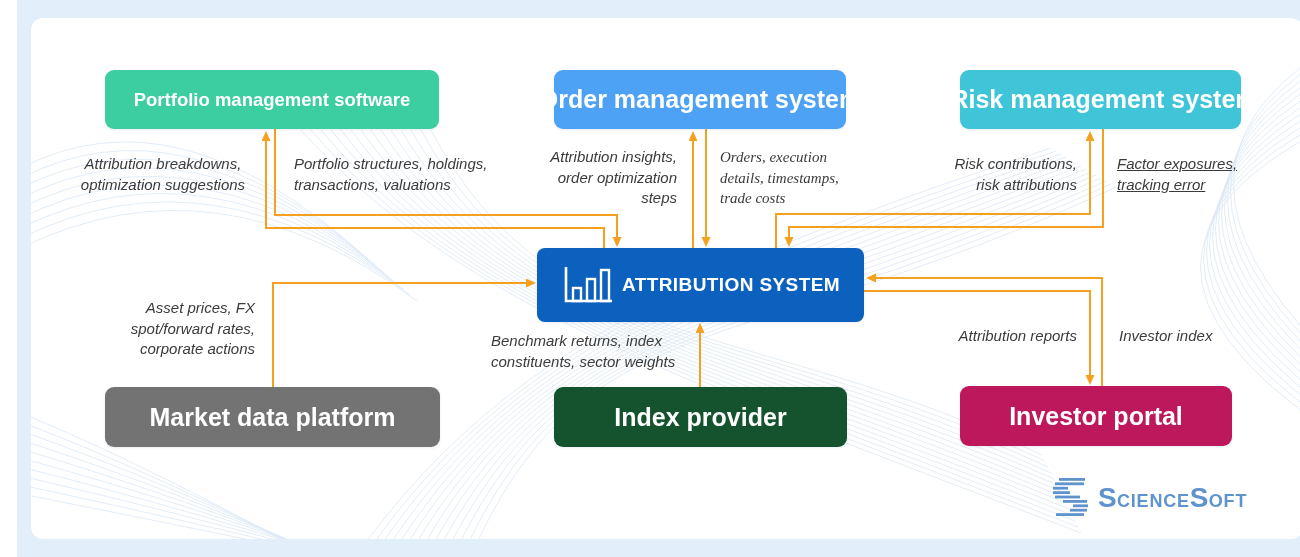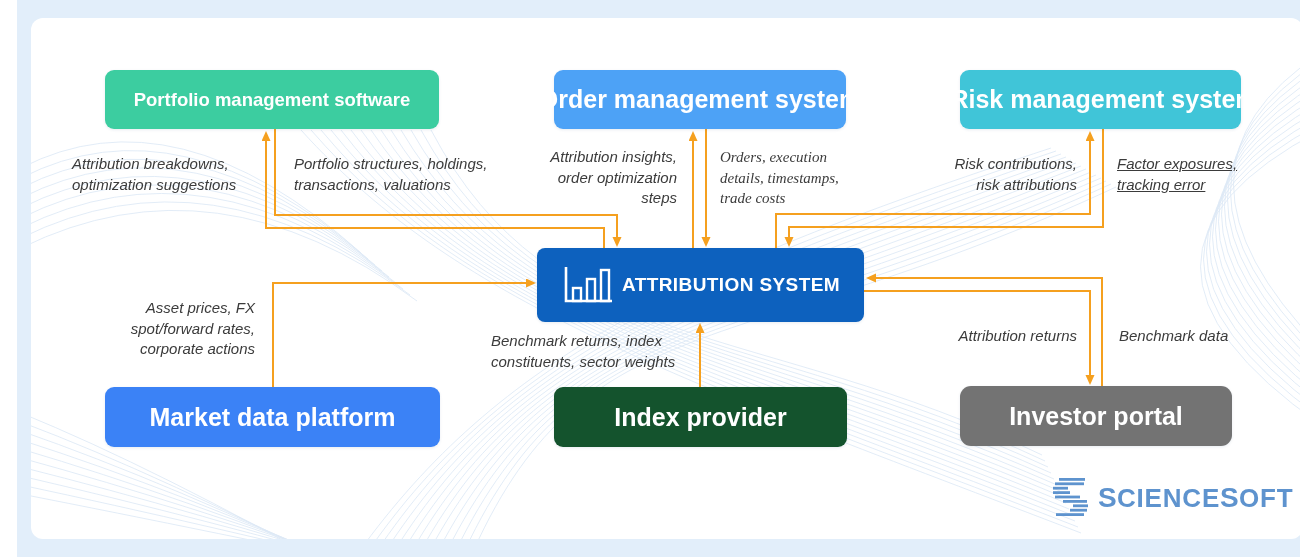--- a/index.html
+++ b/index.html
@@ -12,34 +12,34 @@
         box-shadow:0 1px 3px rgba(30,70,120,0.10);}
   .node-portfolio{left:88px;top:70px;width:334px;height:59px;font-size:18.5px;}
   .node-order{left:537px;top:70px;width:292px;height:59px;}
   .node-risk{left:943px;top:70px;width:274px;height:59px;}
   .node-market{left:88px;top:387px;width:335px;height:60px;}
   .node-index{left:537px;top:387px;width:293px;height:60px;}
   .node-investor{left:943px;top:386px;width:272px;height:60px;}
   .node-attribution{left:520px;top:248px;width:327px;height:74px;gap:7px;border-radius:8px;
         font-size:19px;letter-spacing:0.4px;}
   .flow-label{position:absolute;font-style:italic;font-size:15px;line-height:1.38;white-space:pre-line;}
-  .lbl-attr-portfolio{left:55px;top:154px;width:182px;text-align:left;}
+  .lbl-attr-portfolio{left:55px;top:154px;width:182px;text-align:center;}
   .lbl-portfolio-attr{left:277px;top:154px;width:230px;text-align:left;font-style:italic;}
   .lbl-attr-order{left:500px;top:147px;width:160px;text-align:right;}
   .lbl-order-attr{left:703px;top:147px;width:170px;text-align:left;font-family:Liberation Serif, serif;}
   .lbl-attr-risk{left:890px;top:154px;width:170px;text-align:right;}
   .lbl-risk-attr{left:1100px;top:154px;width:145px;text-align:left;text-decoration:underline;}
   .lbl-market-attr{left:70px;top:298px;width:168px;text-align:right;}
   .lbl-index-attr{left:474px;top:331px;width:200px;}
   .lbl-attr-investor{left:920px;top:326px;width:140px;text-align:right;}
   .lbl-investor-attr{left:1102px;top:326px;width:130px;text-align:left;}
   .logo{position:absolute;left:1035px;top:478px;display:flex;align-items:center;gap:8px;}
   .logo-text{font-weight:700;letter-spacing:0.3px;display:flex;align-items:baseline;}
   .logo-text .big{font-size:28px;}
-  .logo-text .small{font-size:26px;letter-spacing:0.8px;}
+  .logo-text .small{font-size:18px;letter-spacing:0.8px;}
   .attr-icon{flex:0 0 auto;}
 </style>
 </head>
 <body>
 
 <div class="canvas" style="background-color: rgb(226, 238, 250); margin-left: 17px;">
   <div class="card" style="background-color: rgb(255, 255, 255);">
     <svg class="waves" id="waves">
         <path d="M 320 545 C 460 345, 640 255, 1020 130" fill="none" stroke="#DDE9F6" stroke-width="1" opacity="0.85"></path>
         <path d="M 329 545 C 467 340, 645 262, 1025 133" fill="none" stroke="#DDE9F6" stroke-width="1" opacity="0.85"></path>
@@ -123,27 +123,27 @@
 
   <div class="node node-portfolio" style="background-color: rgb(60, 205, 160);">
     <span>Portfolio management software</span>
   </div>
   <div class="node node-order" style="background-color: rgb(77, 162, 246);">
     <span>Order management system</span>
   </div>
   <div class="node node-risk" style="background-color: rgb(64, 197, 216); padding-left: 7px;">
     <span>Risk management system</span>
   </div>
-  <div class="node node-market" style="background-color: #3b82f6;">
+  <div class="node node-market" style="background-color: #737373;">
     <span>Market data platform</span>
   </div>
   <div class="node node-index" style="background-color: #14532d;">
     <span>Index provider</span>
   </div>
-  <div class="node node-investor" style="background-color: #737373; border-radius: 11px;">
+  <div class="node node-investor" style="background-color: #be185d;">
     <span>Investor portal</span>
   </div>
 
   <div class="node node-attribution" style="background-color: rgb(13, 97, 190);">
     <svg class="attr-icon" width="54" height="42" viewBox="0 0 54 42">
       <path d="M5 3 L5 37 L51 37" fill="none" stroke="#ffffff" stroke-width="2.6"></path>
       <rect x="12" y="24" width="8" height="13" fill="none" stroke="#ffffff" stroke-width="2.4"></rect>
       <rect x="26" y="15" width="8" height="22" fill="none" stroke="#ffffff" stroke-width="2.4"></rect>
       <rect x="40" y="6" width="8" height="31" fill="none" stroke="#ffffff" stroke-width="2.4"></rect>
     </svg>
@@ -163,22 +163,22 @@
 trade costs</div>
     <div class="flow-label lbl-attr-risk">Risk contributions,
 risk attributions</div>
     <div class="flow-label lbl-risk-attr">Factor exposures,
 tracking error</div>
     <div class="flow-label lbl-market-attr">Asset prices, FX
 spot/forward rates,
 corporate actions</div>
     <div class="flow-label lbl-index-attr">Benchmark returns, index
 constituents, sector weights</div>
-    <div class="flow-label lbl-attr-investor">Attribution returns</div>
-    <div class="flow-label lbl-investor-attr">Benchmark data</div>
+    <div class="flow-label lbl-attr-investor">Attribution reports</div>
+    <div class="flow-label lbl-investor-attr">Investor index</div>
   </div>
 
   <div class="logo" style="color: rgb(94, 147, 206);">
     <svg width="38" height="40" viewBox="0 0 38 40" fill="currentColor">
       <rect x="7" y="0" width="26" height="2.8"></rect>
       <rect x="3" y="4.4" width="29" height="2.8"></rect>
       <rect x="1" y="8.8" width="15" height="2.8"></rect>
       <rect x="1" y="13.2" width="17" height="2.8"></rect>
       <rect x="3" y="17.6" width="25" height="2.8"></rect>
       <rect x="11" y="22" width="24" height="2.8"></rect>

